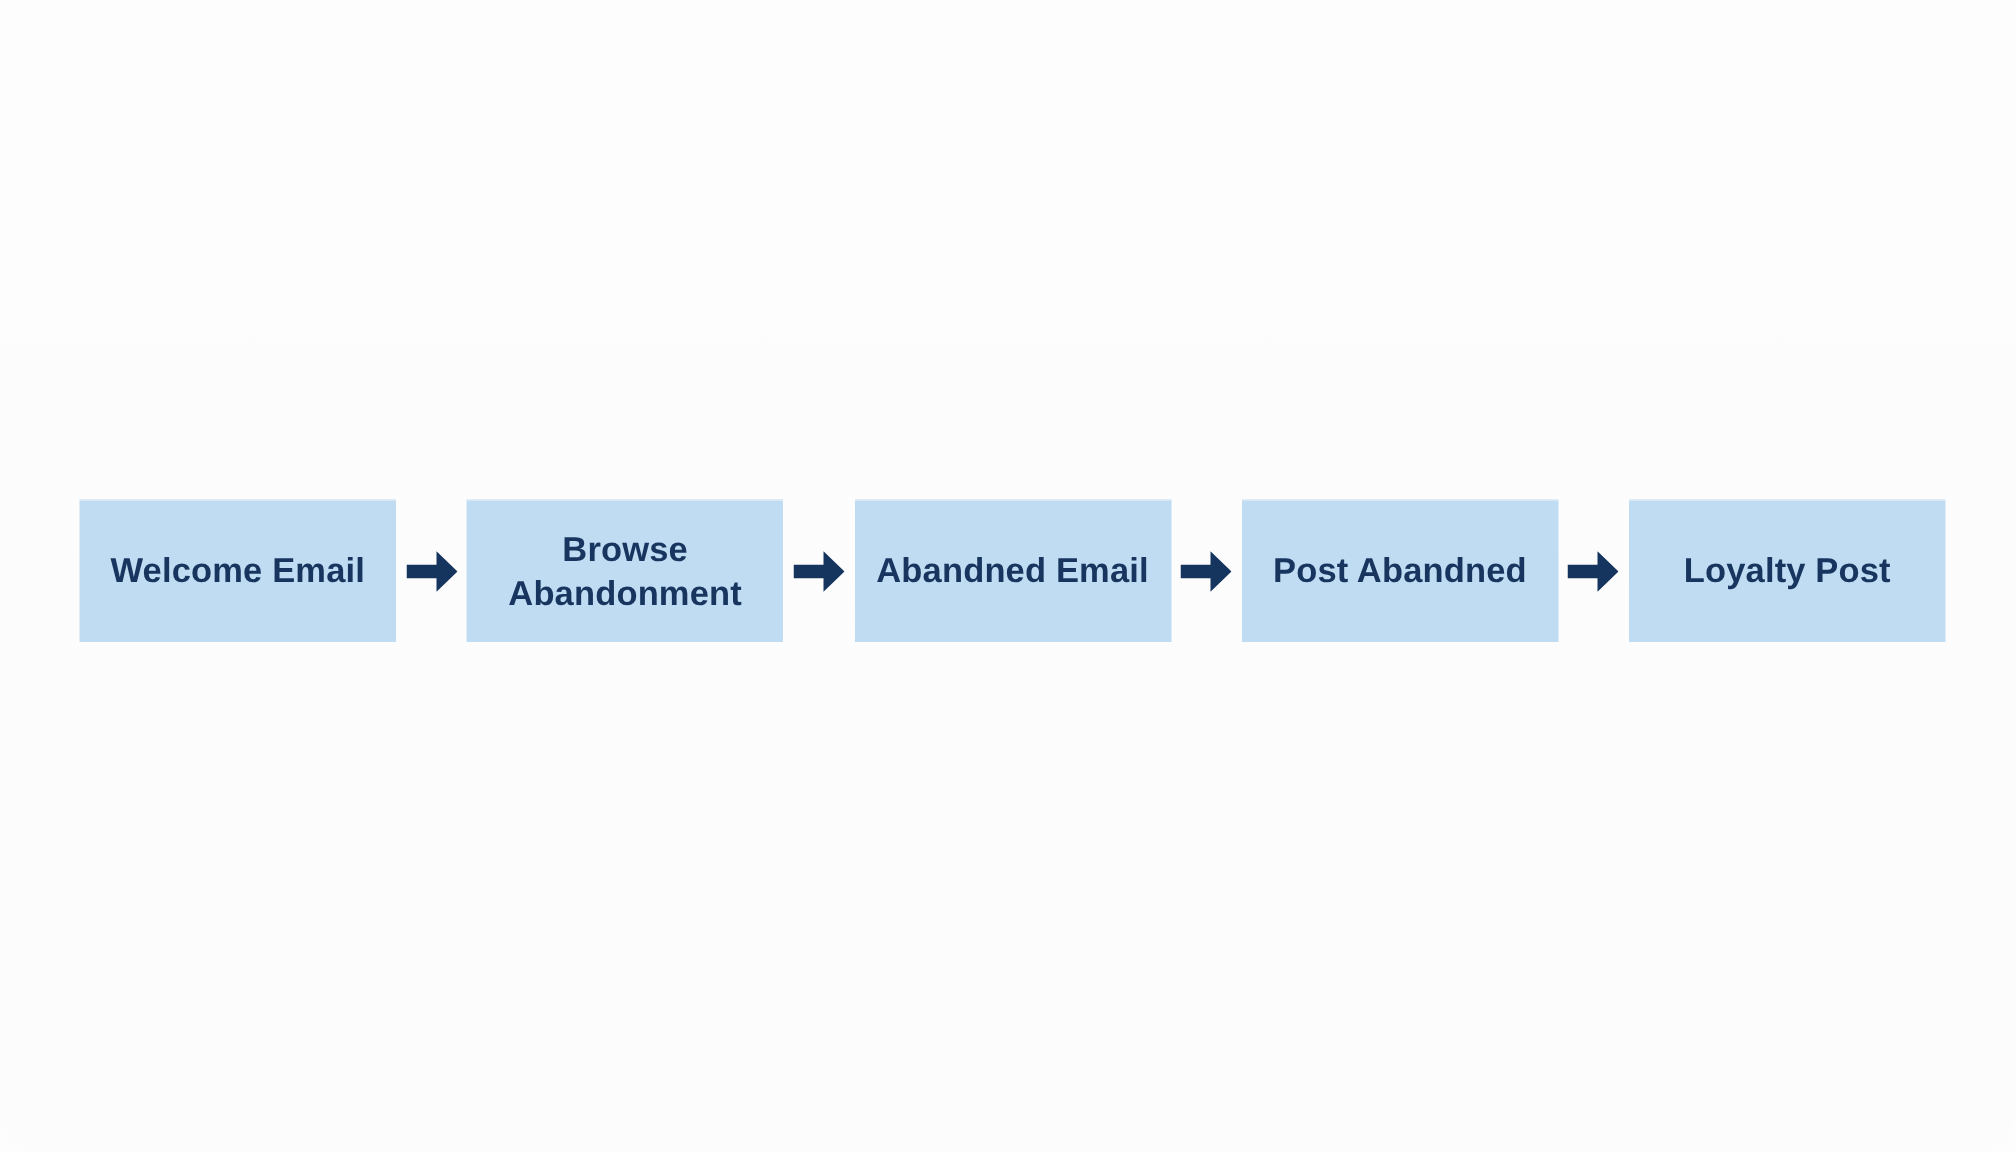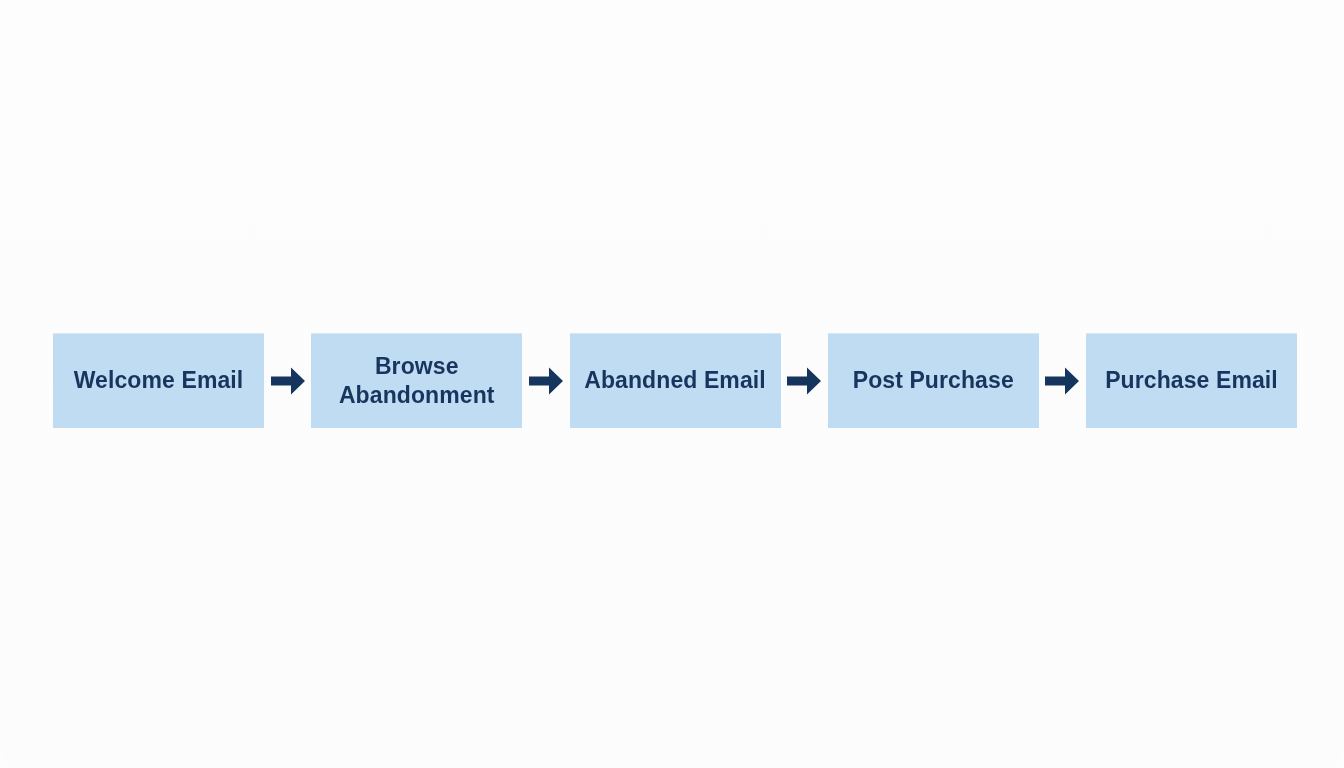--- a/index.html
+++ b/index.html
@@ -87,27 +87,27 @@
       <span class="node-label">Abandned Email</span>
     </div>
 
     <span class="flow-arrow">
       <svg width="34" height="28" viewBox="0 0 34 28" aria-hidden="true">
         <polygon points="0,9.5 20,9.5 20,0.5 34,14 20,27.5 20,18.5 0,18.5" fill="#15345e"></polygon>
       </svg>
     </span>
 
     <div class="flow-node">
-      <span class="node-label">Post Purchase</span>
+      <span class="node-label">Post Abandned</span>
     </div>
 
     <span class="flow-arrow">
       <svg width="34" height="28" viewBox="0 0 34 28" aria-hidden="true">
         <polygon points="0,9.5 20,9.5 20,0.5 34,14 20,27.5 20,18.5 0,18.5" fill="#15345e"></polygon>
       </svg>
     </span>
 
     <div class="flow-node">
-      <span class="node-label">Purchase Email</span>
+      <span class="node-label">Loyalty Post</span>
     </div>
 
   </div>
 </div>
 
 </body></html>

